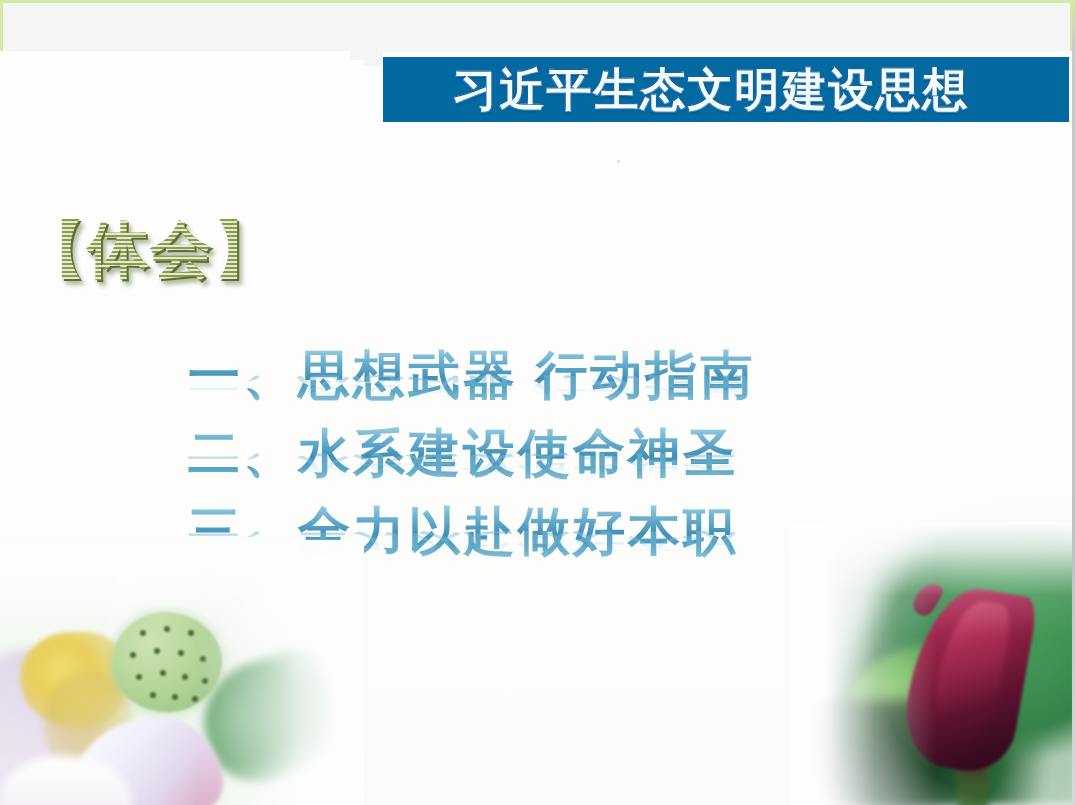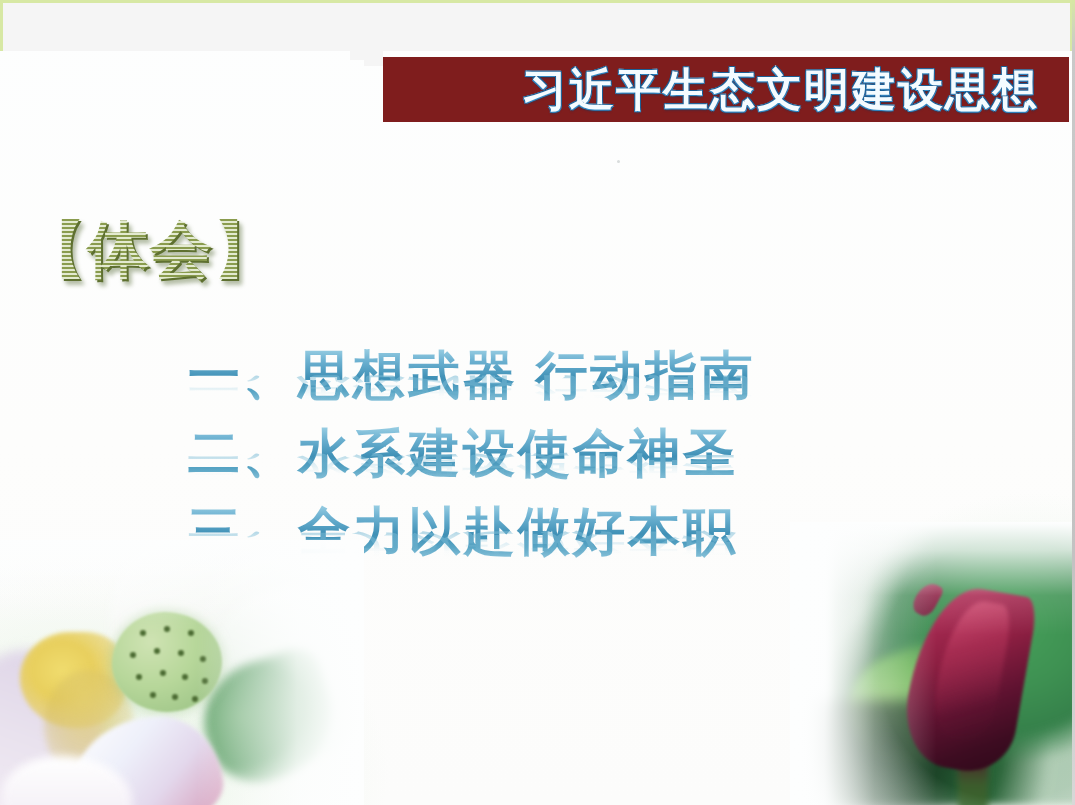--- a/index.html
+++ b/index.html
@@ -64,24 +64,24 @@
     background: #f5f5f5;
   }
 
   
   .title-banner {
     position: absolute;
     left: 383px;
     top: 57px;
     width: 686px;
     height: 65px;
-    background: #7f1d1d;
+    background: #0369a1;
     display: flex;
     align-items: center;
-    justify-content: flex-end;
+    justify-content: center;
   }
   .title-text {
     font-size: 45px;
     line-height: 1;
     letter-spacing: 2px;
     font-weight: 700;
     color: #f4fbff;
     text-shadow:
       -1px -1px 0 #1b5f96,
        1px -1px 0 #1b5f96,

